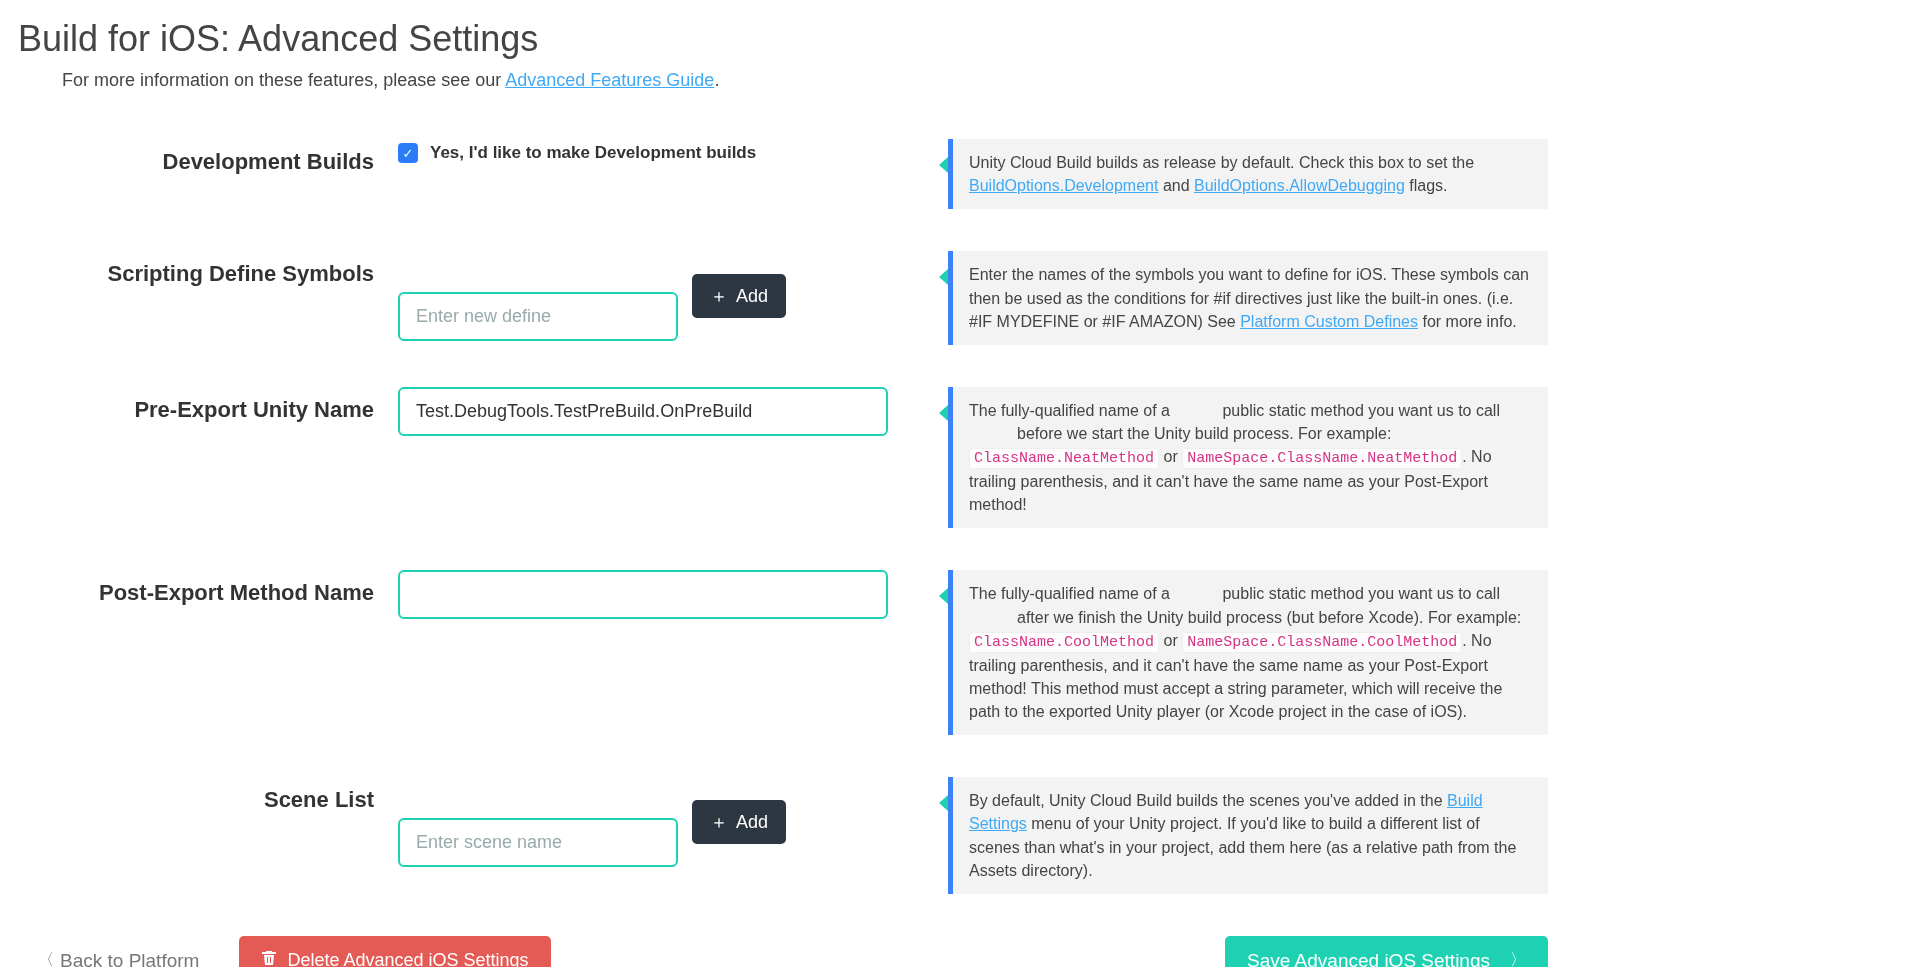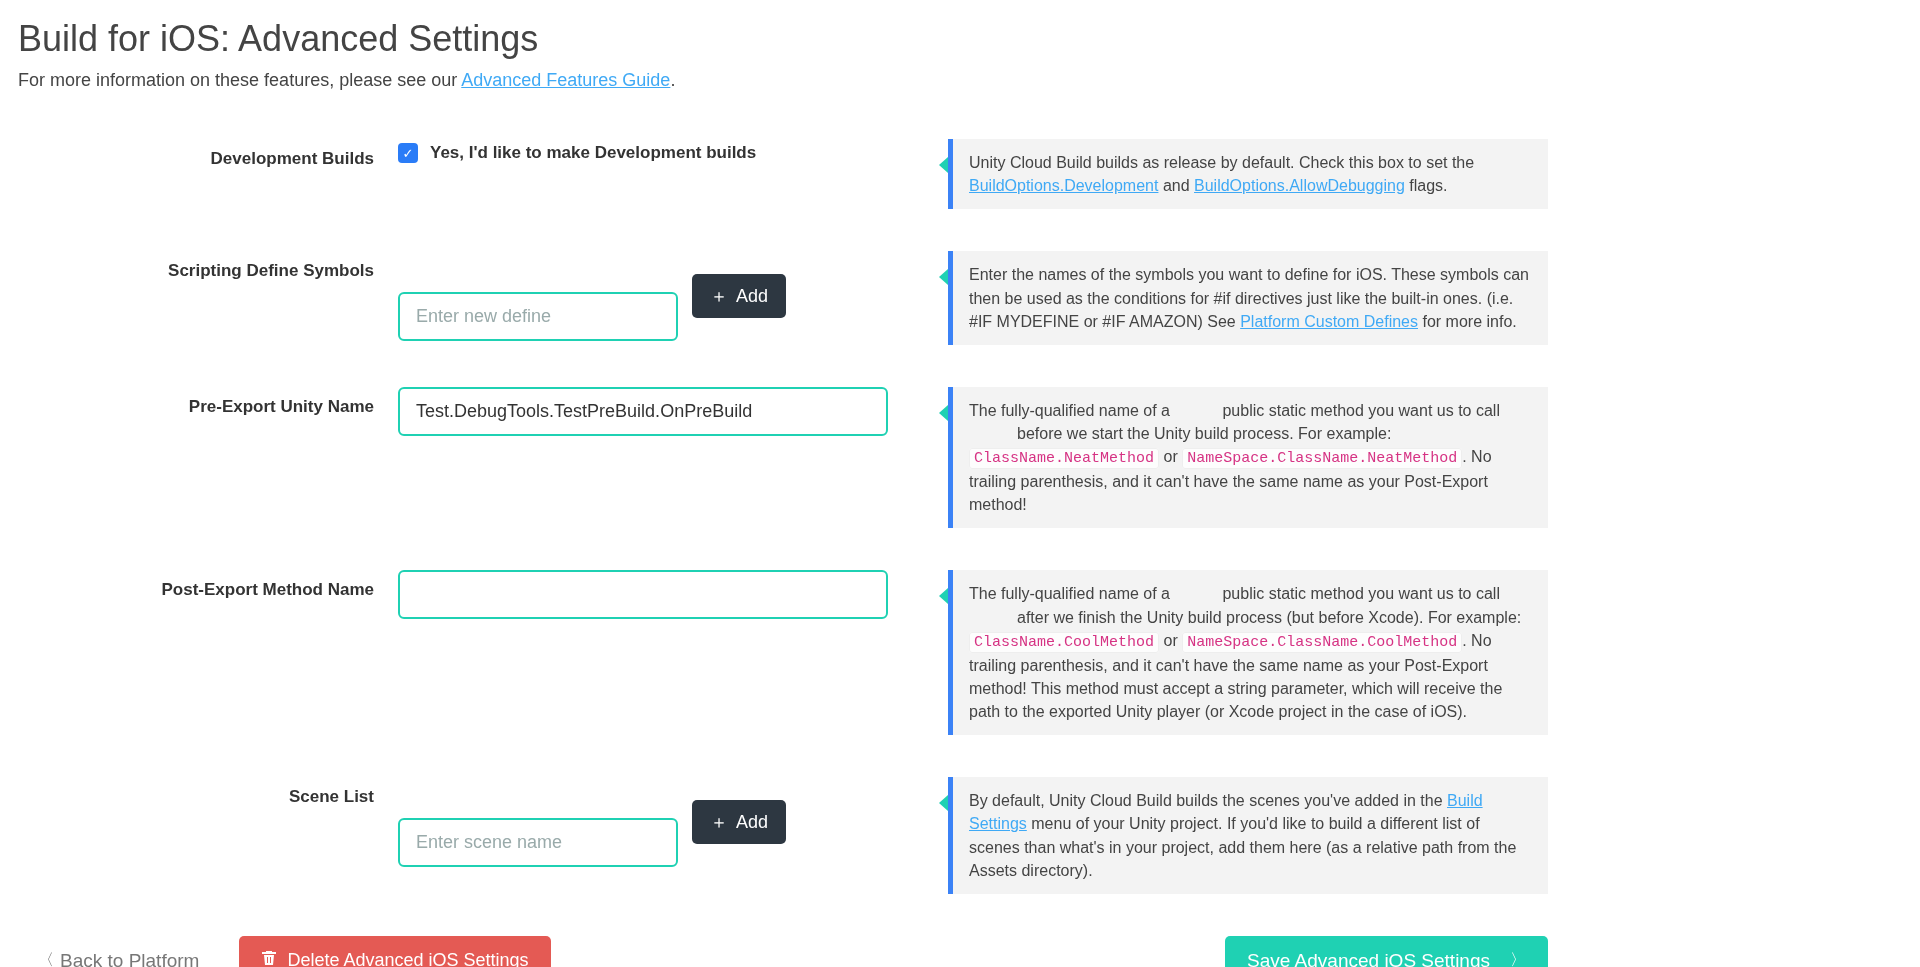--- a/index.html
+++ b/index.html
@@ -13,37 +13,38 @@
   h1 {
     font-weight: 300;
     font-size: 36px;
     color: #444;
     margin-bottom: 10px;
   }
   .subhead {
     font-size: 18px;
     color: #444;
     margin-bottom: 48px;
+    margin-left: 44px;
   }
   a { color: #3fa9f5; text-decoration: underline; }
 
   .form-rows { max-width: 1530px; }
   .row {
     display: flex;
     align-items: flex-start;
     margin-bottom: 42px;
   }
   .label-col {
     width: 380px;
     text-align: right;
     padding-right: 24px;
     padding-top: 10px;
     font-weight: 600;
     color: #333;
-    font-size: 17px;
+    font-size: 22px;
   }
   .field-col {
     width: 530px;
     display: flex;
     align-items: center;
     gap: 14px;
   }
   .help-col {
     flex: 1;
     margin-left: 20px;

